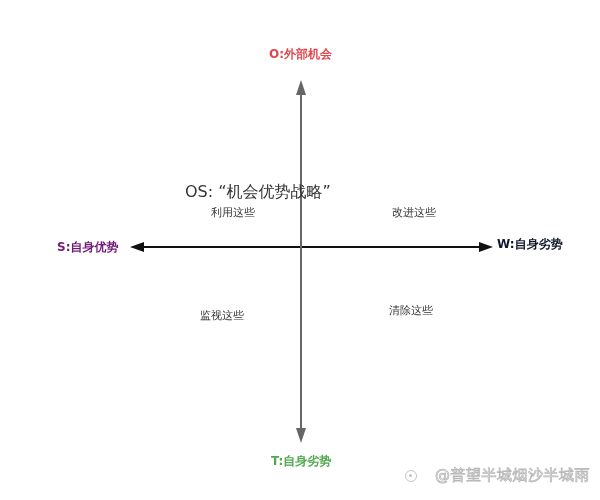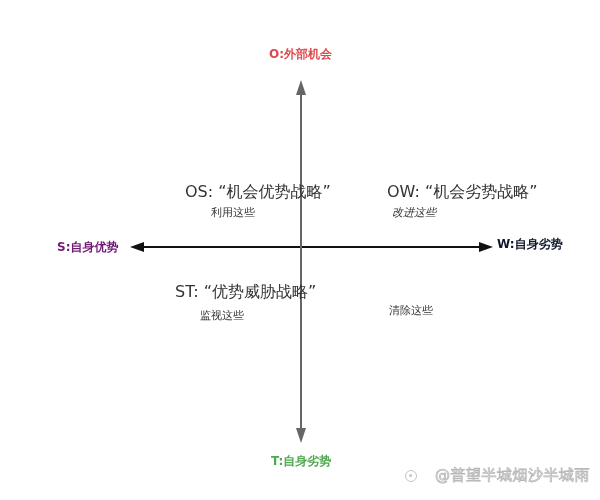--- a/index.html
+++ b/index.html
@@ -99,24 +99,22 @@
 
   <div class="axis-label" style="left:270px; top:454px; color:#4fa84f;">T:自身劣势</div>
 
   <div class="axis-label" style="left:56px; top:240px; color:#701a75;">S:自身优势</div>
 
   <div class="axis-label" style="left:496px; top:237px; color:#0f172a;">W:自身劣势</div>
 
   <div class="quad-title" style="left:184px; top:185px;">OS: “机会优势战略”</div>
   <div class="quad-action" style="left:210px; top:206px;">利用这些</div>
 
-  <div class="quad-title" style="left:386px; top:185px;">OW: “机会劣势战略”</div>
-  <div class="quad-action" style="left:391px; top:206px;font-style:italic;">改进这些</div>
+  <div class="quad-action" style="left:391px; top:206px;">改进这些</div>
 
-  <div class="quad-title" style="left:174px; top:285px;">ST: “优势威胁战略”</div>
   <div class="quad-action" style="left:199px; top:309px;">监视这些</div>
 
   <div class="quad-action" style="left:388px; top:304px;">清除这些</div>
 
   <div class="watermark">
     <span class="logo"></span>
     <span>@普望半城烟沙半城雨</span>
   </div>
 
 </div>

